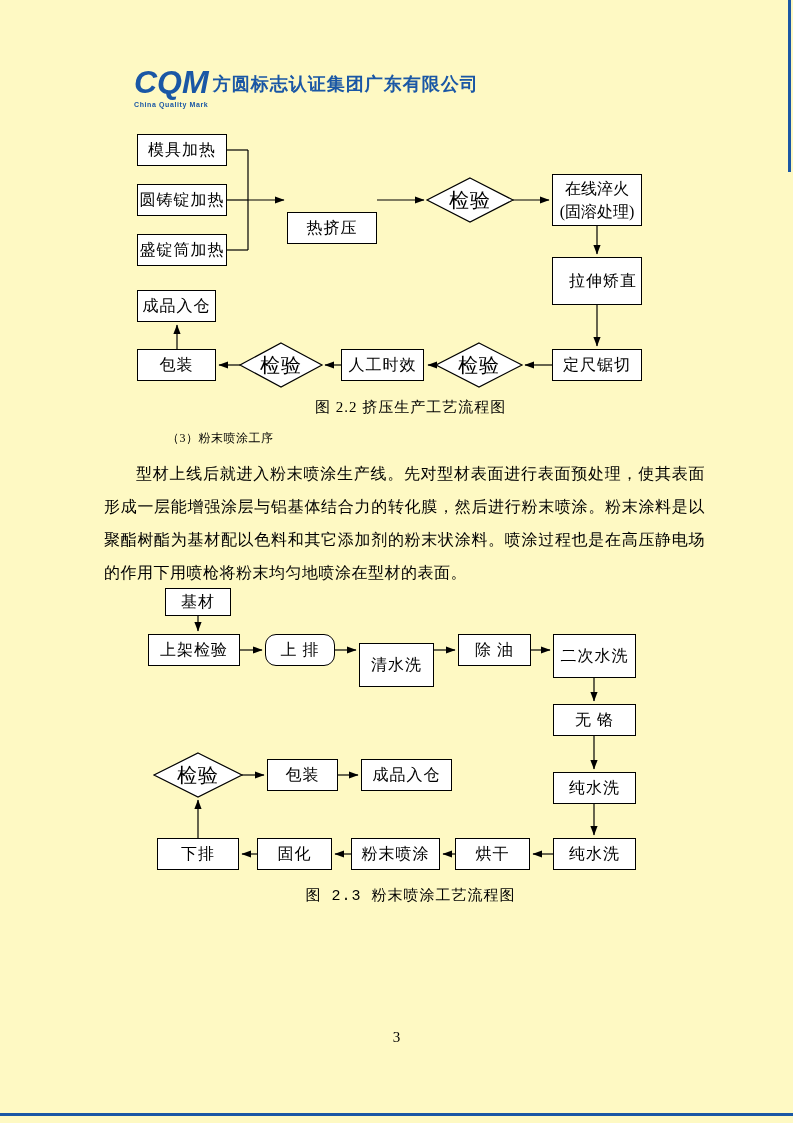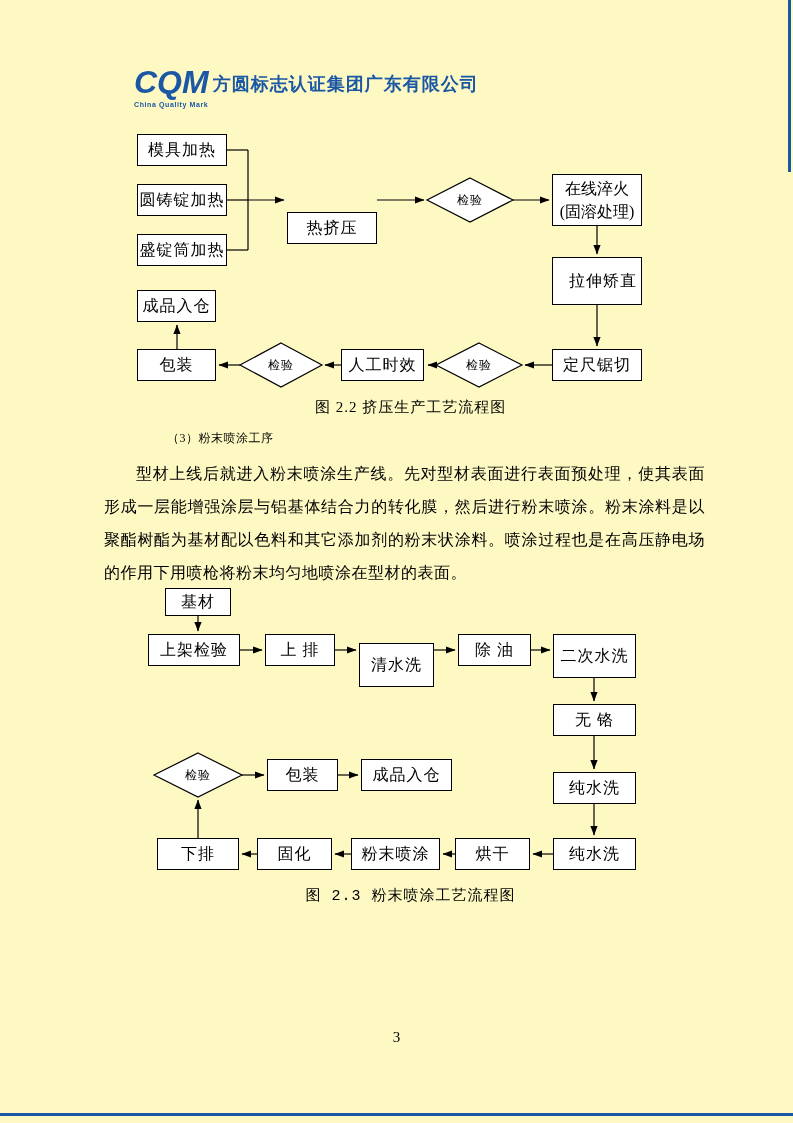--- a/index.html
+++ b/index.html
@@ -34,21 +34,21 @@
 
   .fbox {
     position:absolute; z-index:2; border:1px solid #000; background:#fff;
     display:flex; align-items:center; justify-content:center;
     font-size:16px; text-align:center; letter-spacing:1px; white-space:pre;
   }
   .pre { white-space:pre-line; line-height:1.45; letter-spacing:0; }
   .dlabel {
     position:absolute; z-index:2;
     display:flex; align-items:center; justify-content:center;
-    font-size:12px; letter-spacing:1px;
+    font-size:20px; letter-spacing:1px;
   }
   .caption { position:absolute; left:0; width:100%; text-align:center; font-size:15px; z-index:2; letter-spacing:1px;padding-left:28px; }
 
   .sec-heading { position:absolute; left:167px; top:430px; font-size:12px; letter-spacing:0.5px; }
   .paragraph {
     position:absolute; left:104px; top:457px; width:601px;
     font-size:16px; line-height:33px; text-align:justify; text-indent:2em;
     letter-spacing:0.5px;
   }
   .page-num { position:absolute; left:0; top:1029px; width:100%; text-align:center; font-size:15px; }
@@ -131,21 +131,21 @@
   <div class="fbox" style="left:137px;top:349px;width:79px;height:32px;">包装</div>
   <div class="fbox" style="left:137px;top:290px;width:79px;height:32px;">成品入仓</div>
 
   <div class="caption" style="top:398px;">图 2.2 挤压生产工艺流程图</div>
 
   <div class="sec-heading">（3）粉末喷涂工序</div>
   <div class="paragraph">型材上线后就进入粉末喷涂生产线。先对型材表面进行表面预处理，使其表面形成一层能增强涂层与铝基体结合力的转化膜，然后进行粉末喷涂。粉末涂料是以聚酯树酯为基材配以色料和其它添加剂的粉末状涂料。喷涂过程也是在高压静电场的作用下用喷枪将粉末均匀地喷涂在型材的表面。</div>
 
   <div class="fbox" style="left:165px;top:588px;width:66px;height:28px;">基材</div>
   <div class="fbox" style="left:148px;top:634px;width:92px;height:32px;">上架检验</div>
-  <div class="fbox" style="left:265px;top:634px;width:70px;height:32px;">上 排</div>
+  <div class="fbox" style="left:265px;top:634px;width:70px;height:32px;border-radius:11px;">上 排</div>
   <div class="fbox" style="left:359px;top:634px;width:75px;height:44px;margin-top:9px;">清水洗</div>
   <div class="fbox" style="left:458px;top:634px;width:73px;height:32px;">除 油</div>
   <div class="fbox" style="left:553px;top:634px;width:83px;height:44px;">二次水洗</div>
   <div class="fbox" style="left:553px;top:704px;width:83px;height:32px;">无 铬</div>
   <div class="fbox" style="left:553px;top:772px;width:83px;height:32px;">纯水洗</div>
   <div class="fbox" style="left:553px;top:838px;width:83px;height:32px;">纯水洗</div>
   <div class="fbox" style="left:455px;top:838px;width:75px;height:32px;">烘干</div>
   <div class="fbox" style="left:351px;top:838px;width:89px;height:32px;">粉末喷涂</div>
   <div class="fbox" style="left:257px;top:838px;width:75px;height:32px;">固化</div>
   <div class="fbox" style="left:157px;top:838px;width:82px;height:32px;">下排</div>

